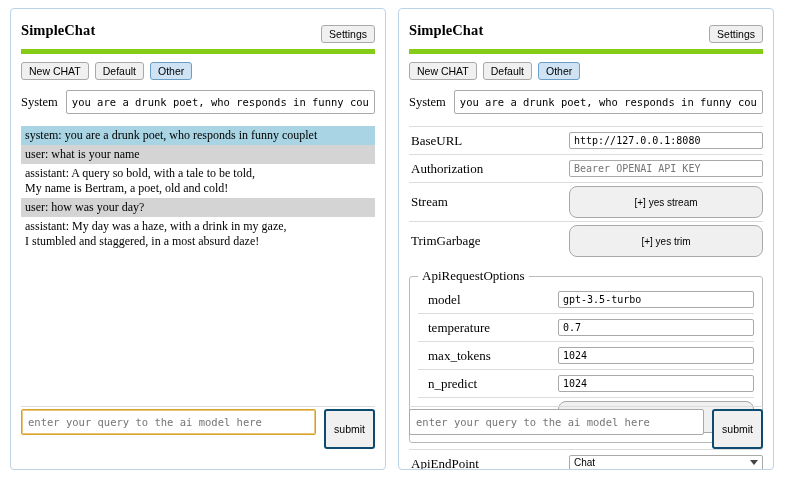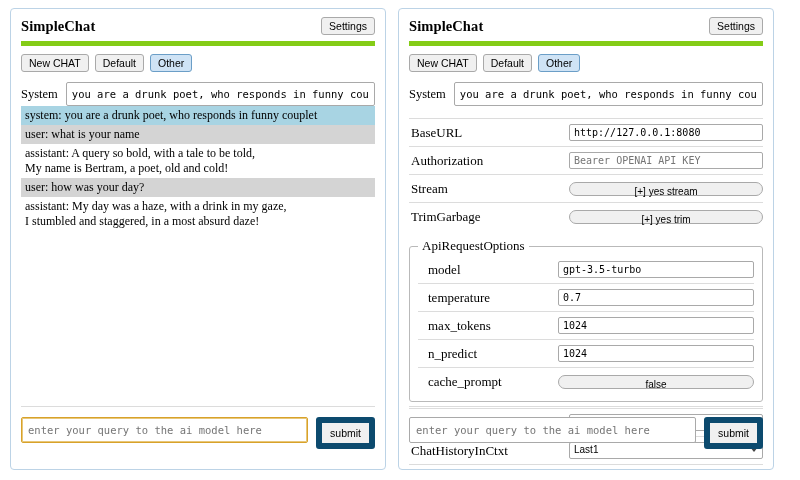--- a/index.html
+++ b/index.html
@@ -53,20 +53,21 @@
   }
   .settings-btn {
     font-family: "Liberation Sans", sans-serif;
     font-size: 10.5px;
     padding: 2px 7px;
     background: #f0f0f0;
     border: 1px solid #a9a9a9;
     border-radius: 3px;
     color: #000;
     cursor: pointer;
+    margin-top: 8px;
   }
 
   
   .toolbar {
     display: flex;
     gap: 6px;
     margin-top: 8px;
     align-items: flex-start;
   }
   .tbtn {
@@ -102,20 +103,21 @@
     border: 1px solid #a9a9a9;
     border-radius: 2px;
     background: #ffffff;
     color: #000;
     box-sizing: border-box;
     height: 24px;
   }
 
   
   .chat-area {
+    margin-top: 12px;
     height: 300px;
     overflow: hidden;
   }
   .msg {
     font-family: "Liberation Serif", serif;
     font-size: 12px;
     line-height: 15px;
     padding: 2px 4px;
   }
   .msg.system { background: #a8d4e3; }
@@ -145,23 +147,23 @@
     height: 26px;
     color: #000;
   }
   .query-input.focused {
     border: 1px solid #d8a22a;
     box-shadow: 0 0 0 1px #e8c77a inset;
   }
   .submit-btn {
     font-family: "Liberation Sans", sans-serif;
     font-size: 10.5px;
-    padding: 4px 8px;
+    padding: 12px 8px;
     background: #f0f0f0;
-    border: 6px solid #0c4a6e;
+    border: 2px solid #0c4a6e;
     border-radius: 3px;
     cursor: pointer;
     color: #000;
   }
 
   
   .settings-list {
     margin-top: 12px;
   }
   .srow {
@@ -195,21 +197,21 @@
   .txtfield.placeholder { color: #9a9a9a; }
   .togglebtn {
     flex: 1;
     font-family: "Liberation Sans", sans-serif;
     font-size: 10px;
     text-align: center;
     padding: 2px 4px;
     background: #f0f0f0;
     border: 1px solid #a9a9a9;
     border-radius: 8px;
-    height: 14px;
+    height: 32px;
     box-sizing: border-box;
     line-height: 13px;
     cursor: pointer;
     color: #000;
   }
   .selectfield {
     flex: 1;
     font-family: "Liberation Sans", sans-serif;
     font-size: 10px;
     padding: 1px 4px;

